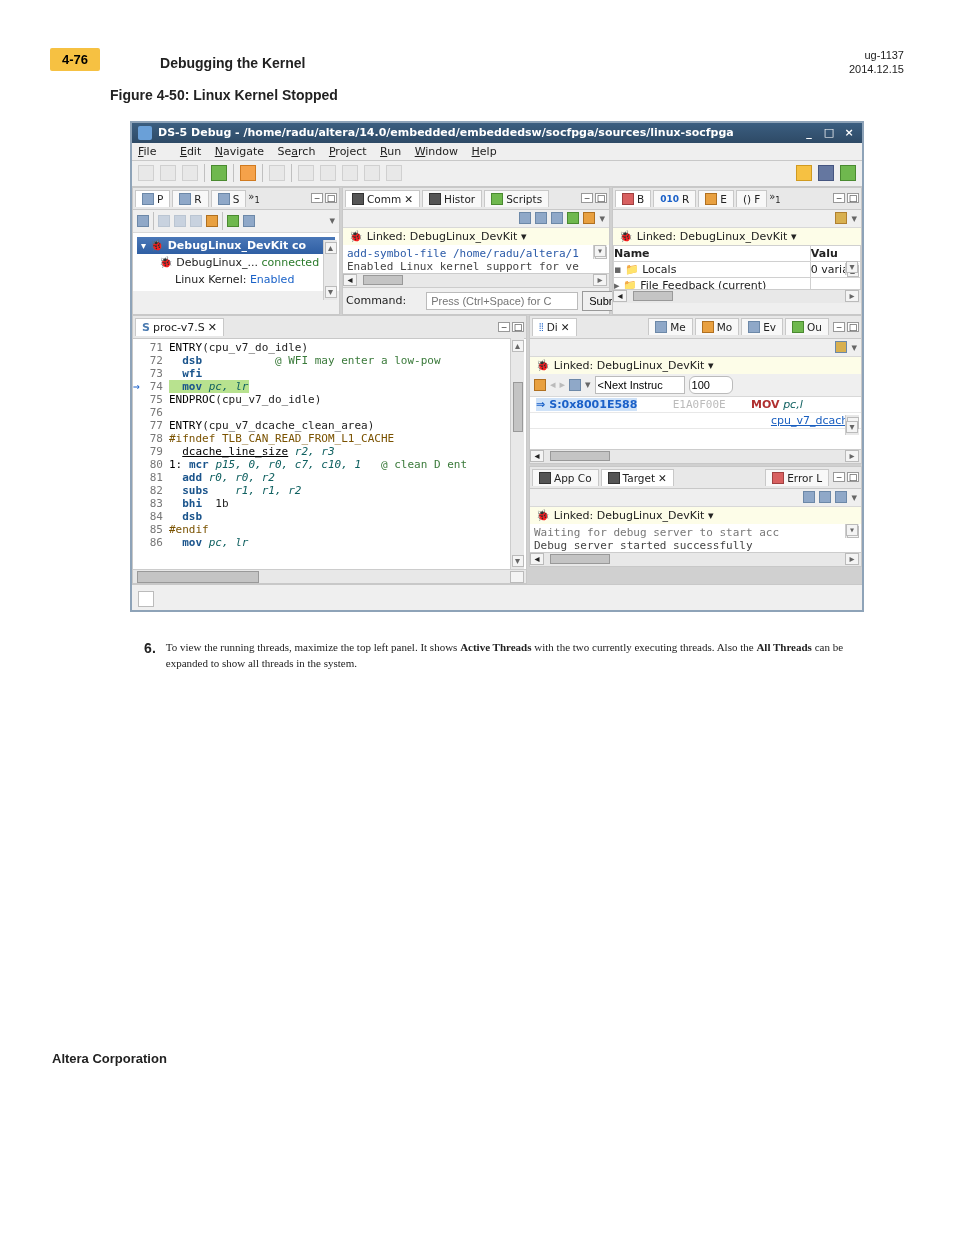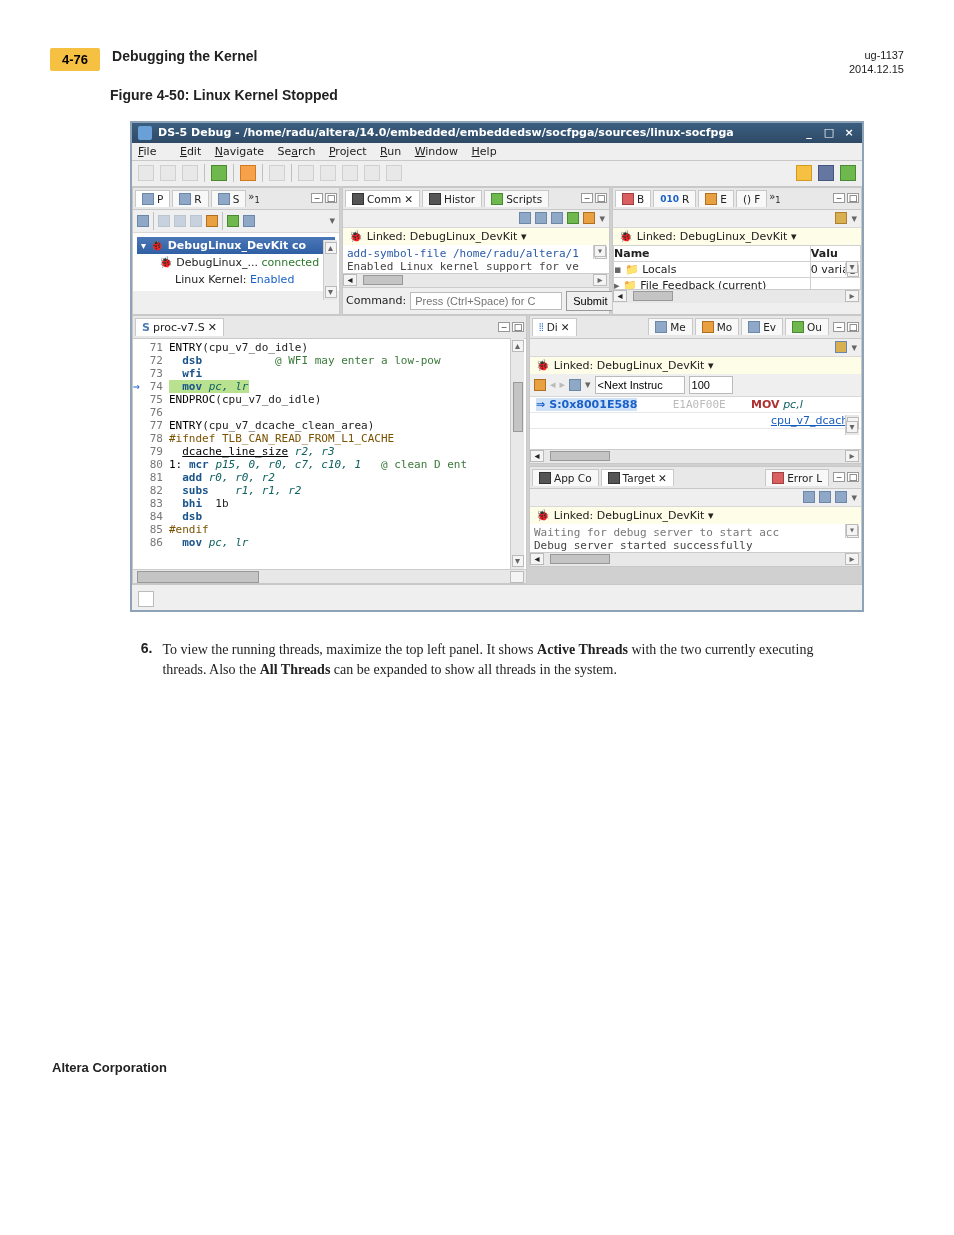--- a/index.html
+++ b/index.html
@@ -24,21 +24,22 @@
     background: #f6c142;
     color: #000;
     font-weight: 700;
     font-size: 13px;
     padding: 4px 12px;
     border-radius: 2px;
     margin-right: 12px;
   }
   .header-left {
     display: flex;
-    align-items: flex-start;
+    align-items: flex-end;
+    gap: 48px;
   }
   .header-title {
     font-weight: 700;
     font-size: 14px;
   }
   .header-right {
     text-align: right;
     font-size: 11px;
     line-height: 1.3;
   }
@@ -210,21 +211,21 @@
   .scroll-h .thumb { background:#c4c4c4; border:1px solid #999; height:10px; width:40px; margin-left:6px; }
   .scroll-h .arrow { width:14px; text-align:center; color:#666; border:1px solid #bbb; background:#f4f4f4; margin-left:auto; margin-right:2px; font-size:10px; height:12px;line-height:10px;}
   .scroll-v { position:absolute; right:2px; top:22px; bottom:14px; width:14px; background:#e8e8e8; border-left:1px solid #ccc;}
   .scroll-v .thumb { background:#c4c4c4; border:1px solid #999; width:10px; height:30px; margin:6px auto;}
   .scroll-v .arrow { width:12px; height:12px; text-align:center; color:#666; border:1px solid #bbb; background:#f4f4f4; margin:2px auto; font-size:10px;line-height:10px;}
   .cmd-row {
     display:flex; gap:4px; padding:3px; align-items:center;
     border-top:1px solid #ccc;
   }
   .cmd-row input[type=text]{
-    flex:1; font-size:11px; height:18px; border:1px solid #bbb; padding:0 4px; color:#888;
+    flex:1; font-size:11px; height:18px; border:1px solid #bbb; padding:0 4px; color:#888;margin-left:16px;
   }
   .cmd-row button {
     font-size:11px; height:20px; border:1px solid #999; background:#efefef; padding:0 6px;
   }
 
   
   .vars-table th, .vars-table td {
     border: 1px solid #d0d0d0;
     font-size: 11px;
     padding: 1px 0;
@@ -310,21 +311,21 @@
     align-items: flex-start;
     gap: 10px;
   }
   .step-num {
     font-weight: 700;
     font-size: 14px;
     width: 20px;
     text-align: right;
   }
   .step-text {
-    font-size: 14px;
+    font-size: 11px;
     line-height: 1.45;
     font-family: "Minion Pro", Georgia, serif;
   }
   .step-text b { font-weight:700; }
 
   .footer {
     margin-top: 380px;
     display: flex;
     justify-content: space-between;
     align-items: flex-end;
@@ -643,21 +644,21 @@
             <span class="bug-icon">🐞</span>
             <span class="linked-dropdown"><span>Linked: DebugLinux_DevKit</span> ▾</span>
           </div>
           <div class="sub-toolbar">
             <span class="smallicon orange"></span>
             <span style="color:#bbb;">◂</span>
             <span style="color:#bbb;">▸</span>
             <span class="smallicon"></span>
             <span style="color:#666">▾</span>
             <input class="next-input" style="width: 90px;" value="&lt;Next Instruc">
-            <input class="next-input" style="width: 44px;" value="100">
+            <input class="next-input" style="width: 44px; border-radius: 6px;" value="100">
           </div>
           <div class="pane-body" style="padding:0;height:52px;position:relative;">
             <table class="dis-table">
               <tbody>
               <tr>
                 <td><span class="dis-addr">
                           <span style="color:#1a60c8;">⇒</span> 
                           <span>S:0x8001E588</span>
                         </span></td>
                 <td style="color:#bbb;font-family:monospace;">E1A0F00E</td>

